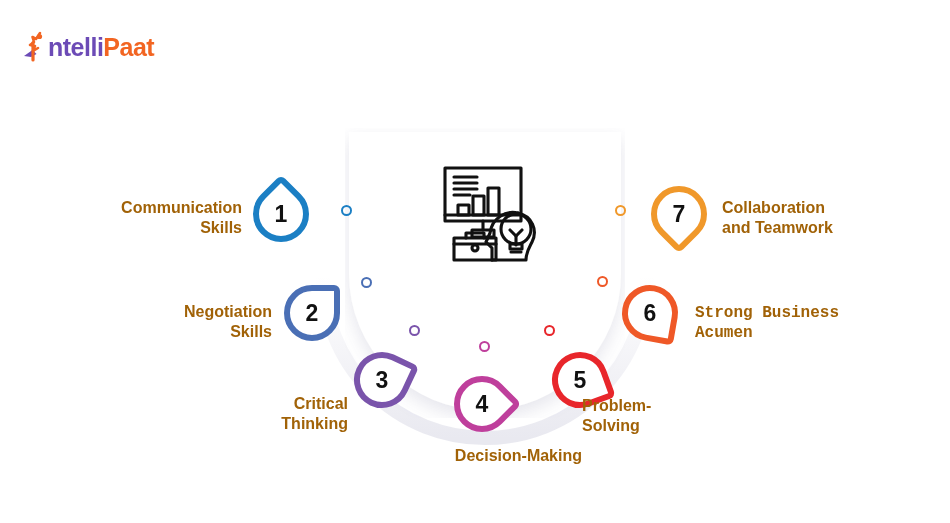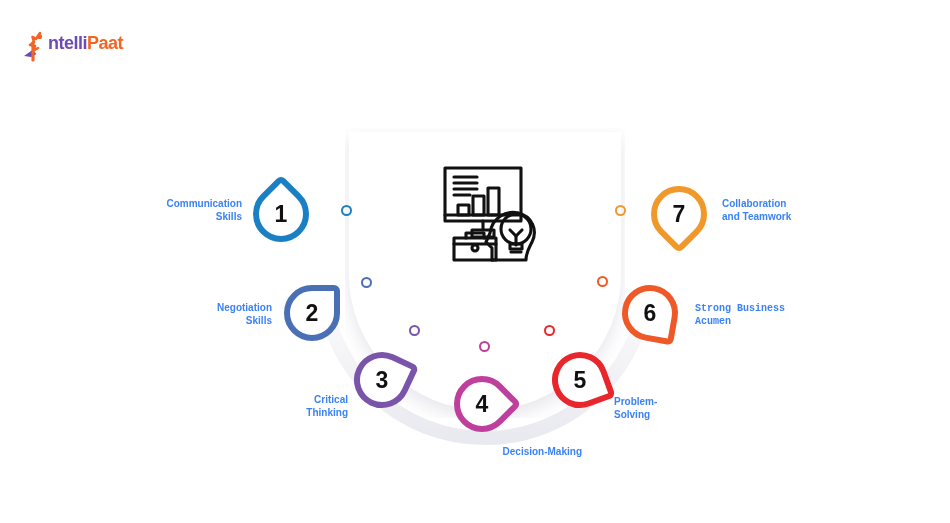--- a/index.html
+++ b/index.html
@@ -16,22 +16,22 @@
   }
 
   
   .logo {
     position: absolute; left: 20px; top: 24px;
     display: flex; align-items: flex-end;
     height: 40px;
   }
   .logo-mark { width: 30px; height: 34px; position: relative; margin-right: -2px; }
   .logo-text {
-    font-size: 18px; font-weight: 800; letter-spacing: -0.5px;
-    line-height: 1; margin-bottom: 12px;
+    font-size: 25px; font-weight: 800; letter-spacing: -0.5px;
+    line-height: 1; margin-bottom: 4px;
   }
   .logo-text .a { color: #6c4bb6; }
   .logo-text .b { color: #f26522; }
 
   
   .title {
     position: absolute; left: 0; top: 66px; width: 950px;
     text-align: center;
     font-size: 27px; font-weight: 800; color: #1a1a1a;
     letter-spacing: -0.2px;
@@ -72,21 +72,21 @@
   .pin .num {
     position: absolute; left: 0; top: 0;
     width: 56px; height: 56px;
     display: flex; align-items: center; justify-content: center;
     font-size: 23px; font-weight: 800; color: #111;
   }
 
   
   .lbl {
     position: absolute;
-    font-size: 10px; font-weight: 800; color: #3b82f6;
+    font-size: 16px; font-weight: 800; color: #a16207;
     line-height: 1.28;
     white-space: pre-line;
   }
   .lbl.right { text-align: right; }
   .lbl.left  { text-align: left; }
   .lbl.ctr   { text-align: right; }
 
   
   .mkr {
     position: absolute;
@@ -207,20 +207,20 @@
     <div class="num">7</div>
   </div>
 
   <div class="lbl right" style="left:50px;top:198px;width:192px;">Communication
 Skills</div>
   <div class="lbl right" style="left:90px;top:302px;width:182px;">Negotiation
 Skills</div>
   <div class="lbl right" style="left:180px;top:394px;width:168px;">Critical
 Thinking</div>
   <div class="lbl ctr" style="left:382px;top:446px;width:200px;">Decision-Making</div>
-  <div class="lbl left" style="left:614px;top:396px;width:180px;">Problem-
+  <div class="lbl left" style="left:582px;top:396px;width:180px;">Problem-
 Solving</div>
   <div class="lbl left" style="left:695px;top:303px;width:210px;font-family:Liberation Mono, monospace;">Strong Business
 Acumen</div>
   <div class="lbl left" style="left:722px;top:198px;width:216px;">Collaboration
 and Teamwork</div>
 
 </div>
 
 </body></html>

